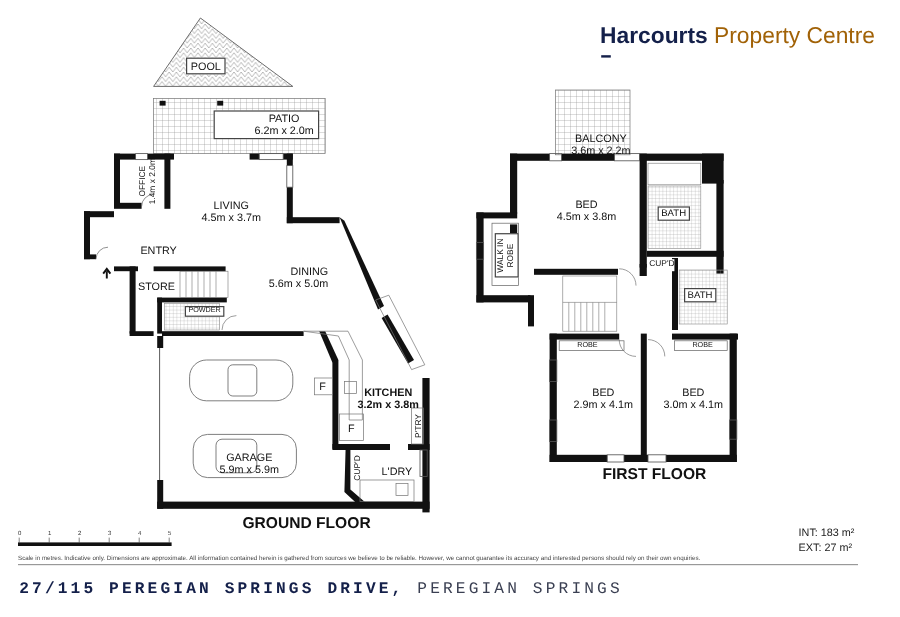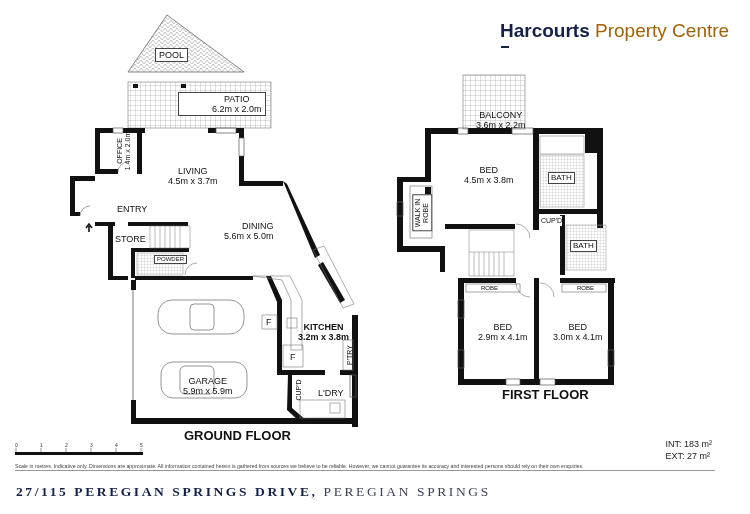--- a/index.html
+++ b/index.html
@@ -10,21 +10,21 @@
   .brand .b2{color:#a16207;font-weight:normal;}
   .brand .ul{position:absolute;left:1px;top:26px;width:8px;height:2px;background:#14204a;}
   .floor-label{position:absolute;font-weight:bold;font-size:13px;color:#111;}
   .room{position:absolute;font-size:9px;line-height:10px;text-align:center;color:#111;white-space:nowrap;}
   .room.boxed{background:#fff;border:1px solid #444;padding:1px 3px;}
   .vert{transform:rotate(-90deg);transform-origin:center;}
   .area{position:absolute;right:38px;top:438px;font-size:9px;line-height:12px;color:#222;}
   .scale-num{position:absolute;top:442px;font-size:5px;color:#333;}
   .scale-bar{position:absolute;left:15px;top:452px;width:128px;height:3px;background:#111;}
   .disclaimer{position:absolute;left:15px;top:463px;width:700px;font-size:5.2px;color:#444;white-space:nowrap;border-bottom:1.5px solid #999;padding-bottom:1px;}
-  .address{position:absolute;left:16px;top:484px;font-size:13.5px;letter-spacing:2.6px;white-space:nowrap;font-family:Liberation Serif, serif;}
+  .address{position:absolute;left:16px;top:484px;font-size:13.5px;letter-spacing:2.6px;white-space:nowrap;font-family:Liberation Mono, monospace;}
   .address .a1{font-weight:bold;color:#14204a;}
   .address .a2{color:#3a3f52;}
 </style>
 </head>
 <body>
 
 <div class="brand">
   <span class="b1">Harcourts</span><span class="b2"> Property Centre</span>
   <div class="ul"></div>
 </div>
@@ -230,21 +230,21 @@
 <div class="room" style="left:115px;top:234px;"><span>STORE</span></div>
 <div class="room" style="left:224px;top:221px;text-align:right;"><span>DINING</span><br><span>5.6m x 5.0m</span></div>
 <div class="room boxed" style="left:154px;top:255px;font-size:6px;line-height:7px;padding:0 2px;"><span>POWDER</span></div>
 <div class="room" style="left:183px;top:336px;margin-top:40px;"><span>GARAGE</span><br><span>5.9m x 5.9m</span></div>
 <div class="room" style="left:298px;top:322px;font-weight:bold;"><span>KITCHEN</span><br><span>3.2m x 3.8m</span></div>
 <div class="room vert" style="left:340px;top:350px;font-size:7px;"><span>P'TRY</span></div>
 <div class="room vert" style="left:288px;top:385px;font-size:7px;"><span>CUP'D</span></div>
 <div class="room" style="left:318px;top:388px;text-align:right;"><span>L'DRY</span></div>
 <div class="room" style="left:266px;top:317px;"><span>F</span></div>
 <div class="room" style="left:290px;top:352px;"><span>F</span></div>
-<div class="floor-label" style="left:184px;top:428px;">GROUND FLOOR</div>
+<div class="floor-label" style="left:202px;top:428px;">GROUND FLOOR</div>
 
 <div class="room" style="left:476px;top:110px;"><span>BALCONY</span><br><span>3.6m x 2.2m</span></div>
 <div class="room" style="left:464px;top:165px;"><span>BED</span><br><span>4.5m x 3.8m</span></div>
 <div class="room vert boxed" style="left:404px;top:203px;font-size:7px;line-height:8px;"><span>WALK IN</span><br><span>ROBE</span></div>
 <div class="room boxed" style="left:548px;top:172px;font-size:8px;padding:0 2px;"><span>BATH</span></div>
 <div class="room" style="left:541px;top:216px;font-size:7px;background:#fff;"><span>CUP'D</span></div>
 <div class="room boxed" style="left:570px;top:240px;font-size:8px;padding:0 2px;"><span>BATH</span></div>
 <div class="room" style="left:481px;top:283px;font-size:6px;"><span>ROBE</span></div>
 <div class="room" style="left:577px;top:283px;font-size:6px;"><span>ROBE</span></div>
 <div class="room" style="left:478px;top:322px;"><span>BED</span><br><span>2.9m x 4.1m</span></div>

